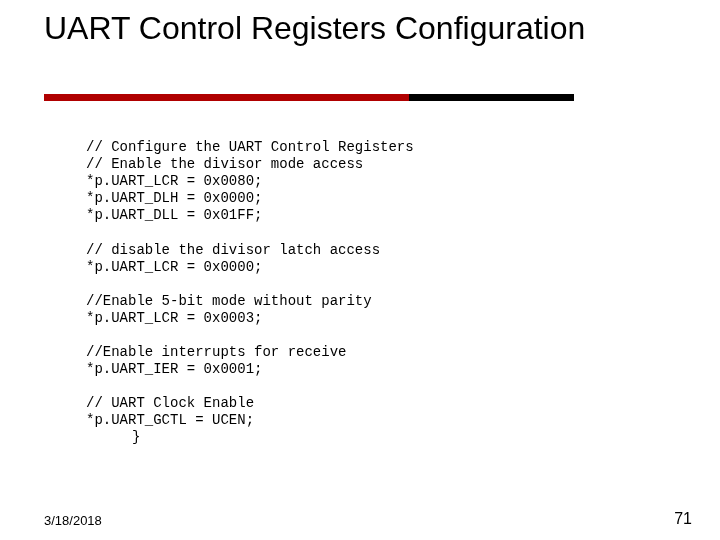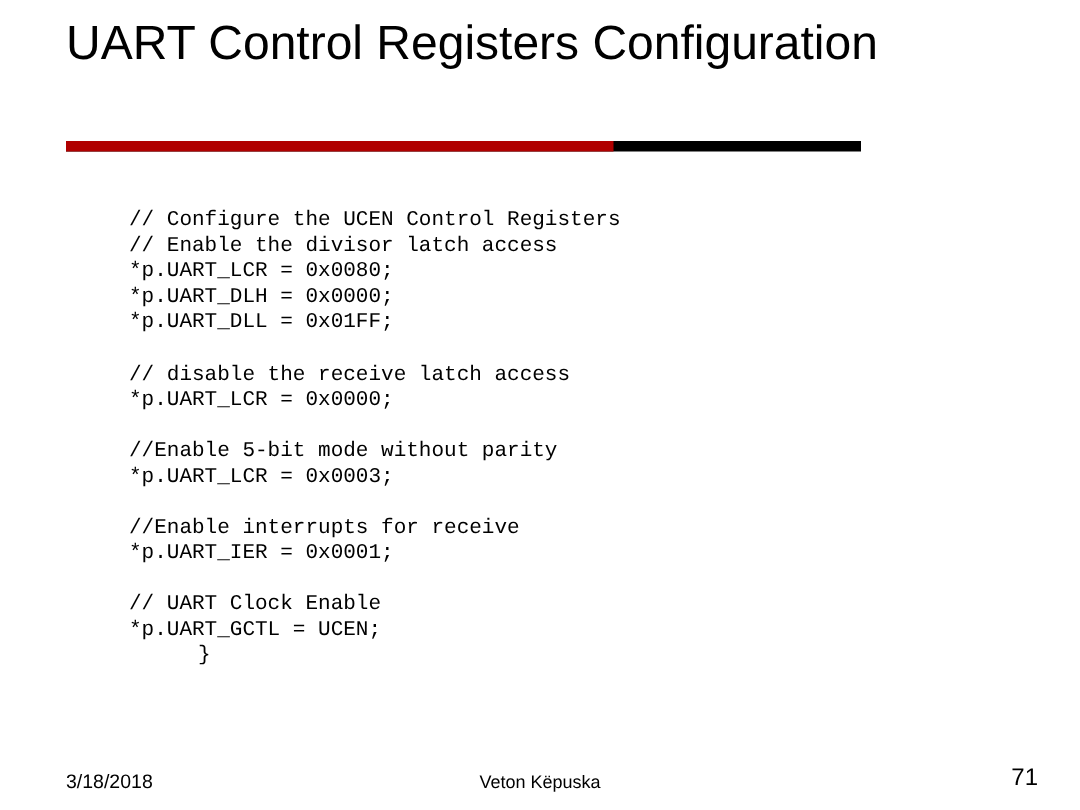--- a/index.html
+++ b/index.html
@@ -87,36 +87,35 @@
 <body>
 
 <div class="slide">
 
   <div class="title">UART Control Registers Configuration</div>
 
   <div class="divider"></div>
   <div class="divider-red"></div>
 
   <div class="code-block">
-<span>// Configure the UCEN Control Registers</span>
-<span>// Enable the divisor latch access</span>
+<span>// Configure the UART Control Registers</span>
+<span>// Enable the divisor mode access</span>
 <span>*p.UART_LCR = 0x0080;</span>
 <span>*p.UART_DLH = 0x0000;</span>
 <span>*p.UART_DLL = 0x01FF;</span>
 <span></span>
-<span>// disable the receive latch access</span>
+<span>// disable the divisor latch access</span>
 <span>*p.UART_LCR = 0x0000;</span>
 <span></span>
 <span>//Enable 5-bit mode without parity</span>
 <span>*p.UART_LCR = 0x0003;</span>
 <span></span>
 <span>//Enable interrupts for receive</span>
 <span>*p.UART_IER = 0x0001;</span>
 <span></span>
 <span>// UART Clock Enable</span>
 <span>*p.UART_GCTL = UCEN;</span>
 <span class="closing-brace">}</span></div>
 
   <div class="footer-date">3/18/2018</div>
-  <div class="footer-author">Veton Këpuska</div>
   <div class="footer-page">71</div>
 
 </div>
 
 </body></html>

